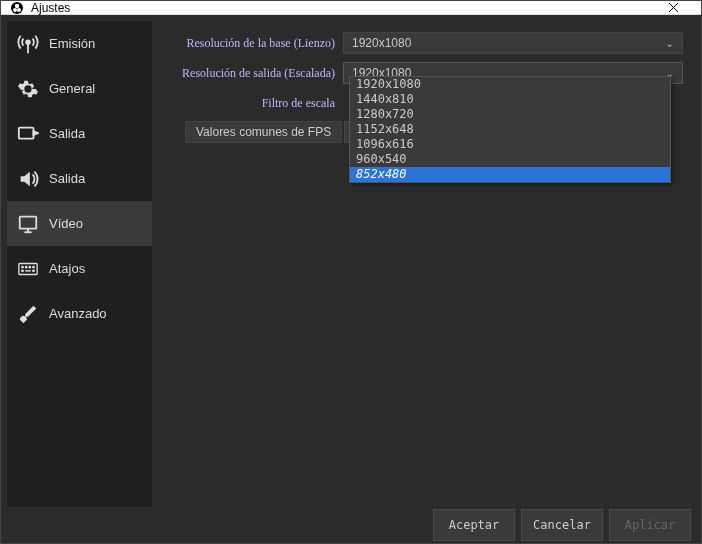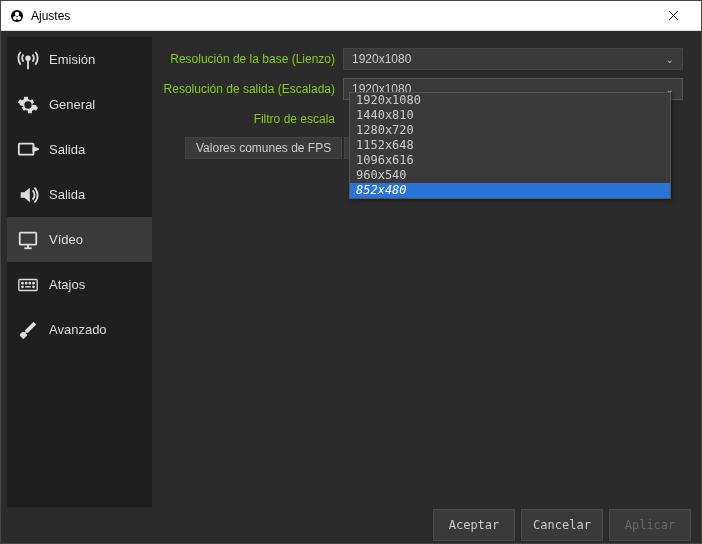--- a/index.html
+++ b/index.html
@@ -1,28 +1,28 @@
 <!DOCTYPE html>
 <html><head>
 <meta charset="utf-8">
 <style>
   * { margin: 0; padding: 0; box-sizing: border-box; font-family: "Segoe UI", Arial, sans-serif; }
   body { background: #2b2b2b; color: #ccc; width: 702px; height: 544px; overflow: hidden; }
   .window { width: 702px; height: 544px; background: #fff; display: flex; flex-direction: column; border: 1px solid #444; }
-  .titlebar { height: 30px; background: #fff; color: #000; display: flex; align-items: center; padding: 0 8px; font-size: 12px; border-bottom: 1px solid #ddd; }
+  .titlebar { height: 14px; background: #fff; color: #000; display: flex; align-items: center; padding: 0 8px; font-size: 12px; border-bottom: 1px solid #ddd; }
   .titlebar .icon { width: 16px; height: 16px; margin-right: 6px; display: flex; align-items: center; justify-content: center; }
   .titlebar .close { margin-left: auto; width: 40px; height: 28px; display: flex; align-items: center; justify-content: center; font-size: 16px; color: #000; cursor: pointer; }
   .body { flex: 1; display: flex; background: #2b2b2b; position: relative; padding: 6px 6px 0 6px; }
   .sidebar { width: 145px; background: #1f1f1f; display: flex; flex-direction: column; }
   .sidebar-item { display: flex; align-items: center; height: 45px; padding: 0 10px; color: #ddd; font-size: 13px; cursor: pointer; gap: 10px; }
   .sidebar-item.active { background: #3a3a3a; }
   .sidebar-icon { width: 22px; height: 22px; display: flex; align-items: center; justify-content: center; }
   .content { flex: 1; background: #2b2b2b; position: relative; padding: 8px 12px 0 6px; }
   .form-row { display: flex; align-items: center; height: 28px; margin-bottom: 2px; }
-  .form-label { width: 185px; text-align: right; font-family: Liberation Sans, sans-serif; font-size: 12px; color: #84cc16; padding-right: 8px; }
+  .form-label { width: 185px; text-align: right; font-family: Liberation Serif, serif; font-size: 12px; color: #c4b5fd; padding-right: 8px; }
   .form-control { flex: 1; }
   .combo { background: #3a3a3a; color: #ccc; height: 22px; display: flex; align-items: center; padding: 0 8px; font-family: monospace; font-size: 12px; position: relative; cursor: pointer; border: 1px solid #444; }
   .combo .chev { margin-left: auto; font-size: 10px; color: #bbb; }
   .combo.open { border: 1px solid #555; }
   .fps-row { display: flex; align-items: center; margin-top: 4px; }
   .fps-row .form-label { width: 185px; }
   .fps-btn { background: #3a3a3a; color: #ccc; height: 22px; display: flex; align-items: center; padding: 0 10px; font-family: monospace; font-size: 12px; cursor: pointer; border: 1px solid #444; }
   .fps-spin { width: 18px; height: 22px; background: #3a3a3a; border: 1px solid #444; margin-left: 2px; display: flex; flex-direction: column; }
   .fps-spin div { flex: 1; display: flex; align-items: center; justify-content: center; font-size: 7px; color: #aaa; cursor: pointer; }
   .dropdown-list { position: absolute; left: 197px; top: 55px; width: 322px; background: #3a3a3a; border: 1px solid #555; z-index: 10; box-shadow: 2px 2px 4px rgba(0,0,0,0.4); }

